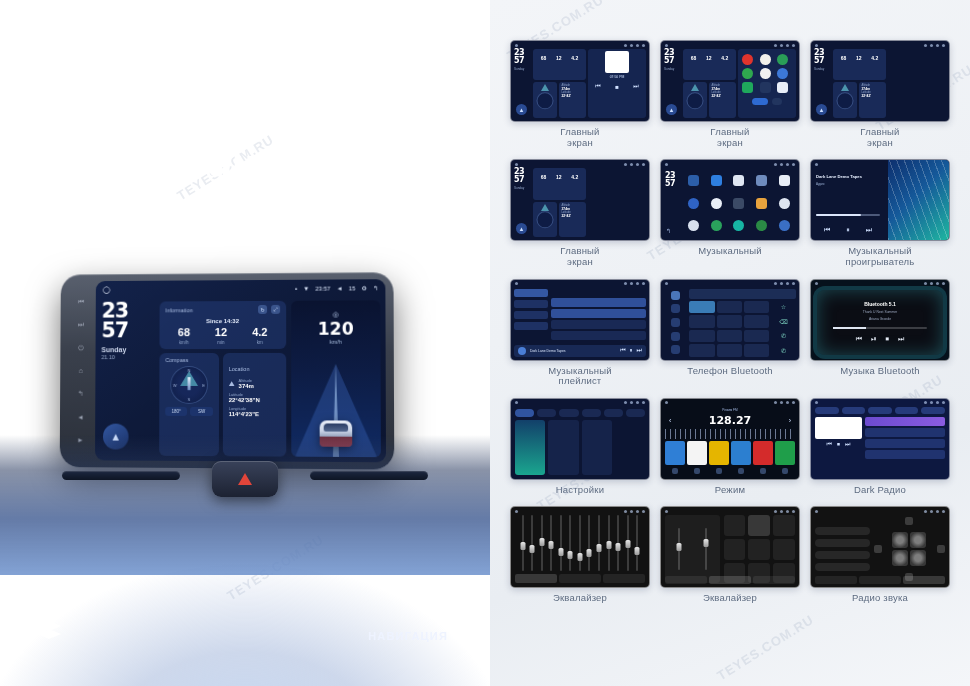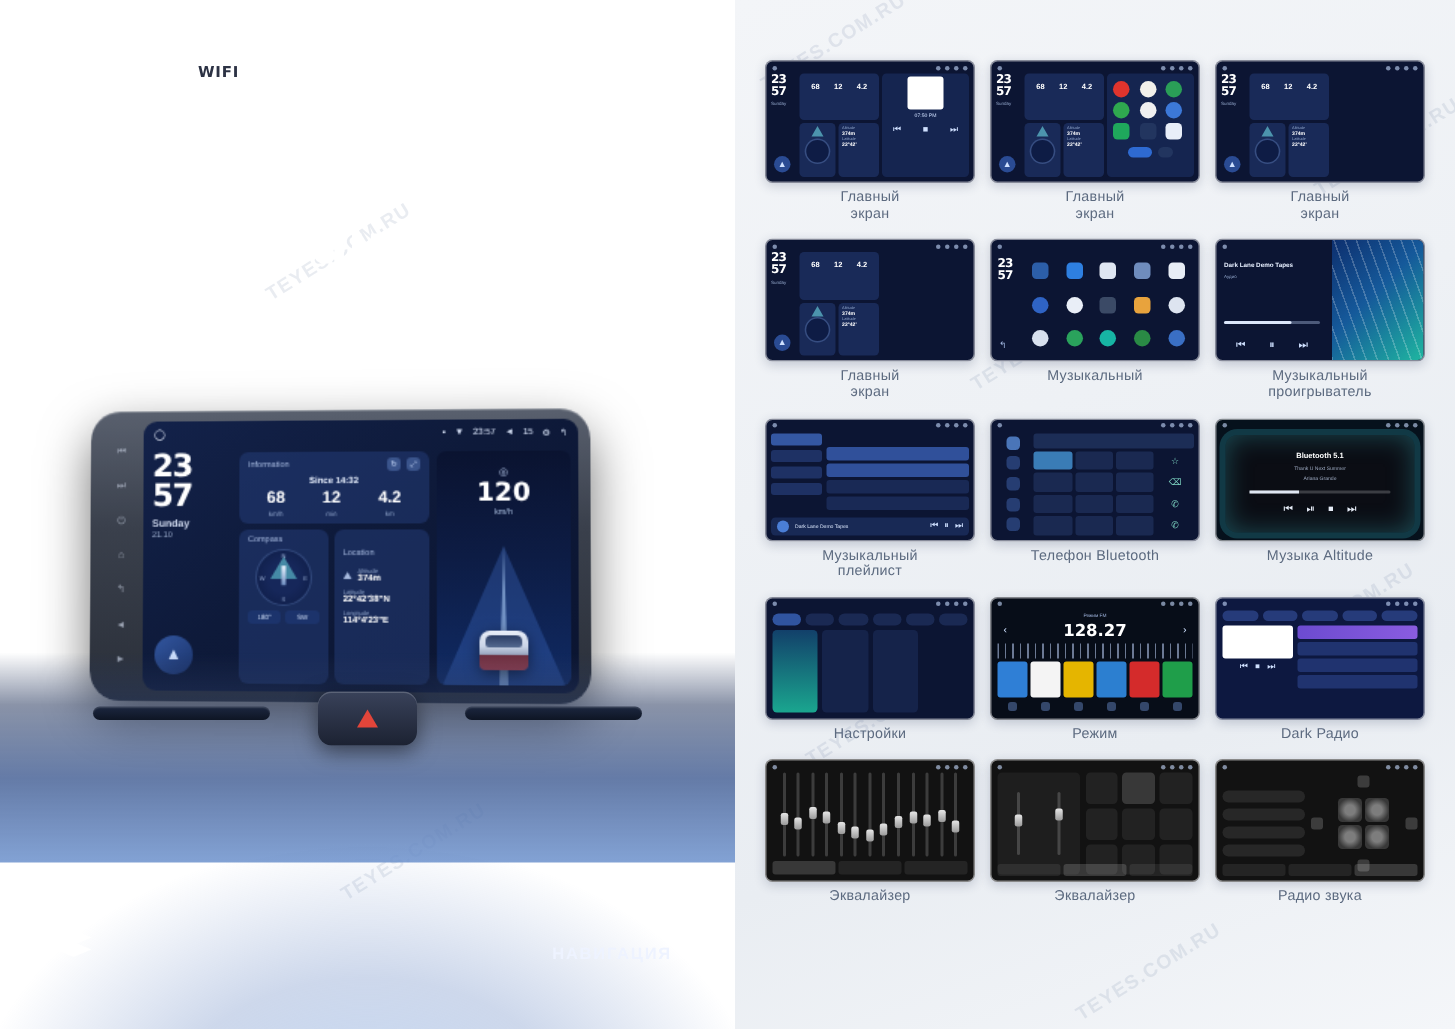--- a/index.html
+++ b/index.html
@@ -297,24 +297,20 @@
 
 <div class="page">
 
   <section class="hero">
     <div class="hero-gloss"></div>
 
     <div class="wm wm-dark" style="left:170px; top:160px;">TEYES.COM.RU</div>
     <div class="wm wm-dark" style="left:220px; top:560px;">TEYES.COM.RU</div>
     <div class="wm" style="left:385px; top:55px;">TEYES.COM.RU</div>
 
-    <div class="brand">
-      <span class="brand-name">CC3L</span>
-      <span class="brand-badge">WIFI</span>
-    </div>
 
     <div class="headline">
       <div class="year">2024</div>
       <div class="l1">Презентация</div>
       <div class="l2">Нового Продукта!</div>
     </div>
 
     <div class="dash-wrap">
       <div class="dash-bezel">
         <div class="dash-sidebar">
@@ -845,21 +841,21 @@
                 <div style="width:35%;height:100%;background:#dfe6f2"></div>
               </div>
             <div style="display:flex;gap:9px;color:#e6ecf7;font-size:7px;margin-top:3px">
               <span>⏮</span>
               <span>⏯</span>
               <span>⏹</span>
               <span>⏭</span>
             </div>
           </div>
         </div>
-        <div class="cap">Музыка Altitude</div>
+        <div class="cap">Музыка Bluetooth</div>
       </div>
 
       <div class="cell">
         <div class="thumb">
           <div class="tb-bar">
               <span class="tb-dot"></span>
               <span class="tb-right">
                 <span class="tb-dot"></span>
                 <span class="tb-dot"></span>
                 <span class="tb-dot"></span>

